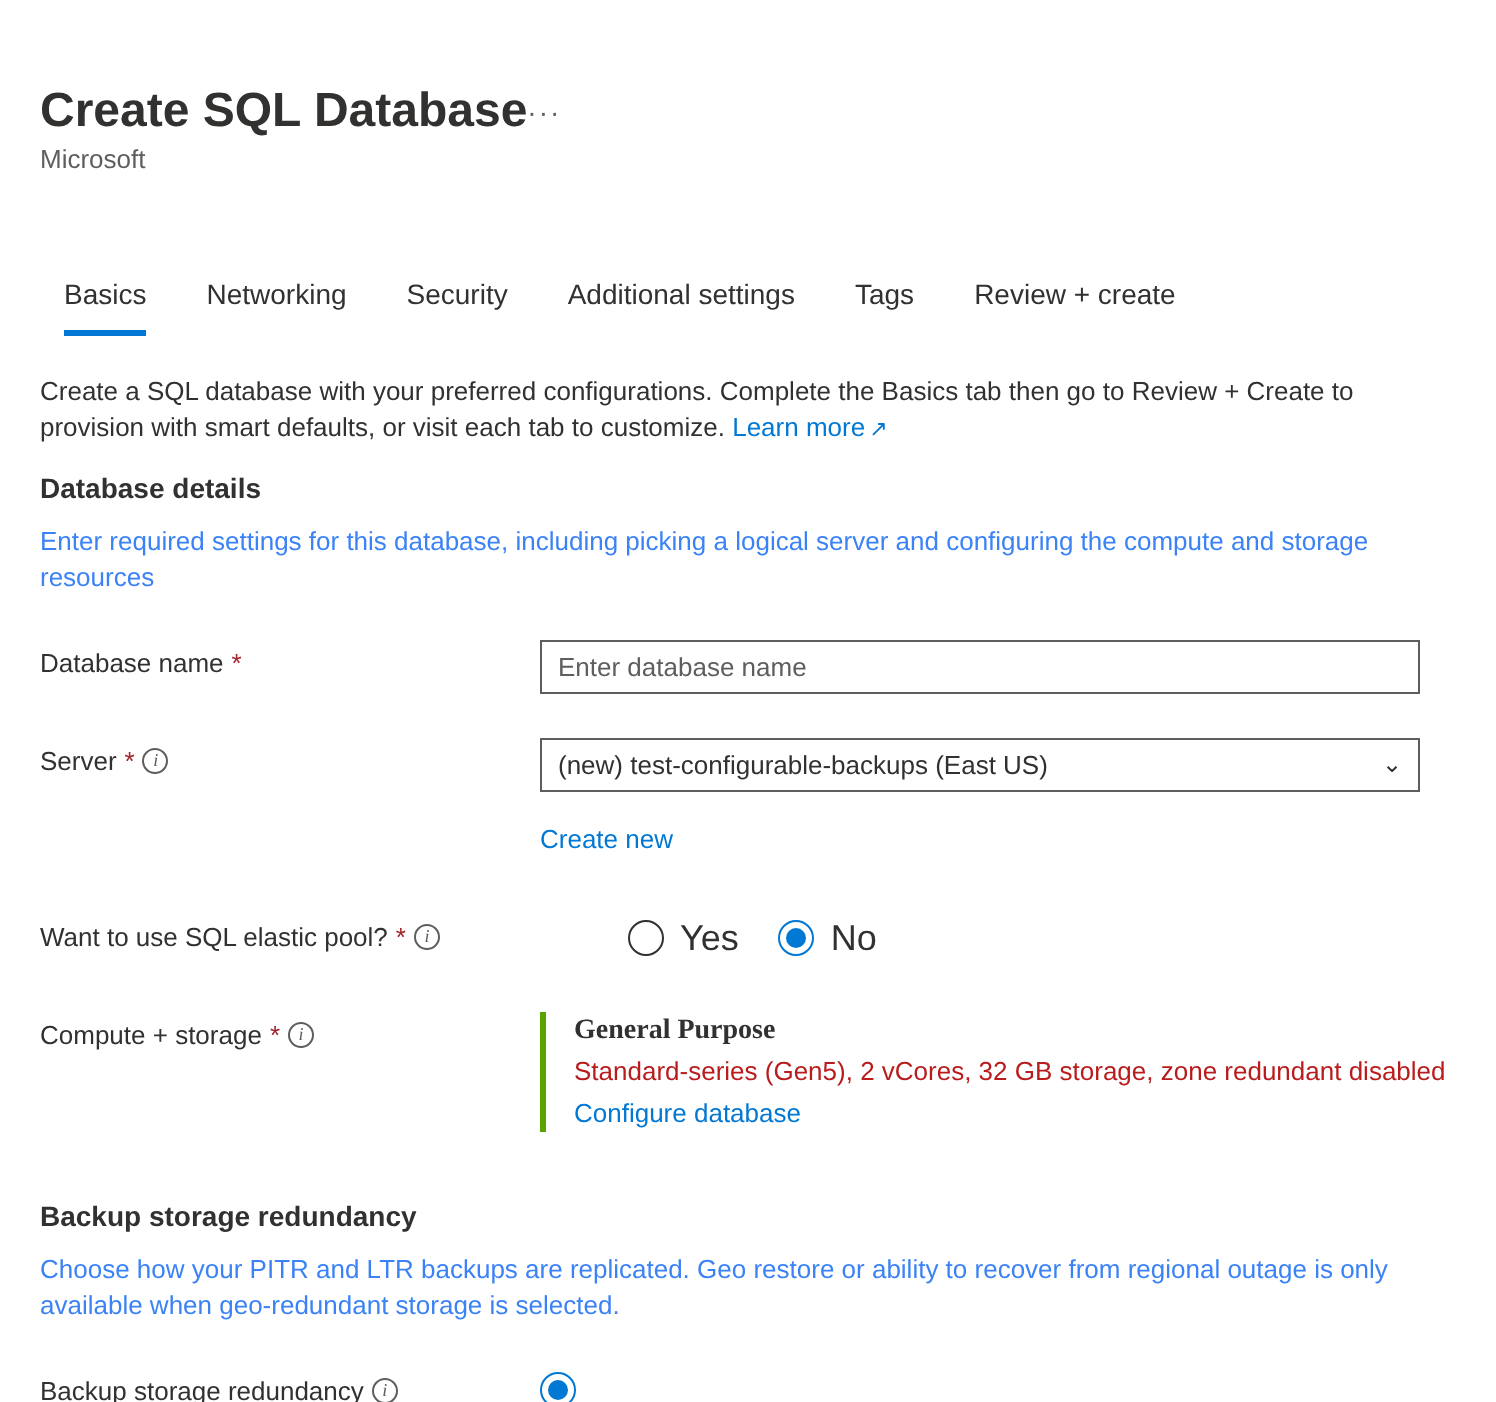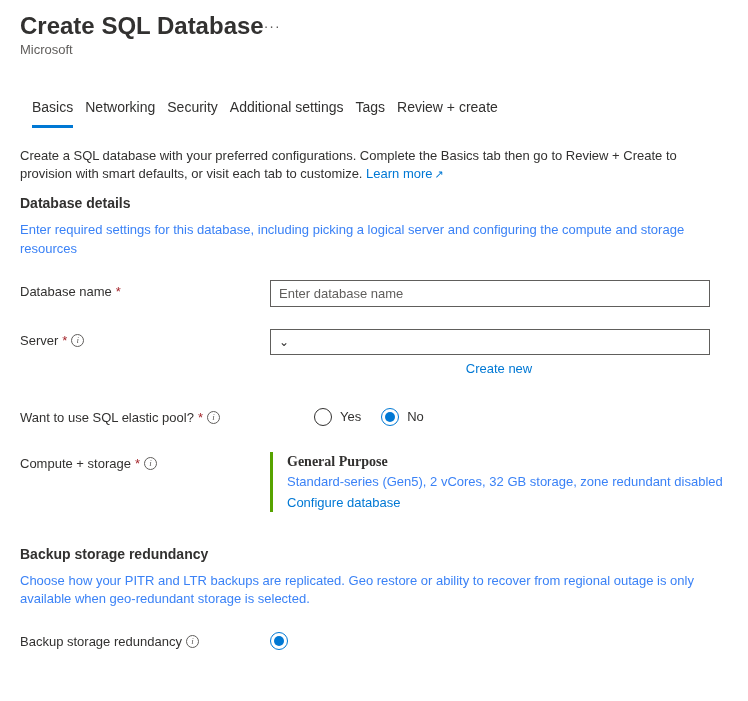--- a/index.html
+++ b/index.html
@@ -10,28 +10,28 @@
       background: #ffffff;
       padding: 12px 20px;
       width: 748px;
     }
     .page-title {
       font-size: 24px;
       font-weight: 600;
       color: #323130;
       display: inline-block;
     }
-    .title-row { display: flex; align-items: center; gap: 0; }
+    .title-row { display: flex; align-items: center; gap: 0; margin-top: 30px; }
     .ellipsis { color: #605e5c; font-size: 14px; letter-spacing: 1px; cursor: pointer; }
     .subtitle { font-size: 13px; color: #605e5c; margin-top: 2px; }
     .tabs {
       display: flex;
-      gap: 12px;
+      gap: 30px;
       border-bottom: 1px solid transparent;
-      margin-top: 36px;
+      margin-top: 46px;
       padding-left: 12px;
     }
     .tab {
       font-size: 14px;
       color: #323130;
       padding: 6px 0 10px 0;
       cursor: pointer;
       border-bottom: 3px solid transparent;
     }
     .tab.active {
@@ -91,44 +91,44 @@
       padding: 5px 8px;
       border: 1px solid #605e5c;
       font-size: 13px;
       display: flex;
       justify-content: space-between;
       align-items: center;
       cursor: pointer;
       background: #fff;
     }
     .chevron { font-size: 12px; color: #323130; }
-    .sub-link { display: block; margin-top: 6px; text-align: center; }
+    .sub-link { display: block; margin-top: 16px; }
     .radio-row { display: flex; gap: 20px; align-items: center; padding-top: 2px; }
     .radio-item { display: flex; align-items: center; gap: 8px; cursor: pointer; }
     .radio-outer {
       width: 18px; height: 18px;
       border: 1px solid #323130;
       border-radius: 50%;
       display: flex; align-items: center; justify-content: center;
     }
     .radio-item.selected .radio-outer { border-color: #0078d4; }
     .radio-inner {
       width: 10px; height: 10px;
       background: #0078d4;
       border-radius: 50%;
       display: none;
     }
     .radio-item.selected .radio-inner { display: block; }
-    .radio-label { font-size: 13px; }
+    .radio-label { font-size: 18px; }
     .compute-block {
       border-left: 3px solid #57a300;
       padding: 2px 0 2px 14px;
     }
     .compute-title { font-weight: 600; font-size: 14px; font-family: Liberation Serif, serif; }
-    .compute-desc { font-size: 13px; margin-top: 4px; color: #3b82f6; }
+    .compute-desc { font-size: 13px; margin-top: 4px; color: #b91c1c; }
     .compute-link { margin-top: 6px; display: inline-block; }
     .radio-stack { display: flex; flex-direction: column; gap: 10px; padding-top: 2px; }
   </style>
 </head>
 <body>
 
 <div class="title-row">
   <h1 class="page-title">Create SQL Database</h1>
   <span class="ellipsis">···</span>
 </div>
@@ -161,20 +161,21 @@
 </div>
 
 <div class="form-row">
   <div class="form-label">
     <span>Server</span>
     <span class="req">*</span>
     <span class="info-icon">i</span>
   </div>
   <div class="form-control">
     <div class="select">
+      <span>(new) test-configurable-backups (East US)</span>
       <span class="chevron">⌄</span>
     </div>
     <span class="link sub-link">Create new</span>
   </div>
 </div>
 
 <div class="form-row" style="margin-top:30px;gap:44px;">
   <div class="form-label">
     <span>Want to use SQL elastic pool?</span>
     <span class="req">*</span>

